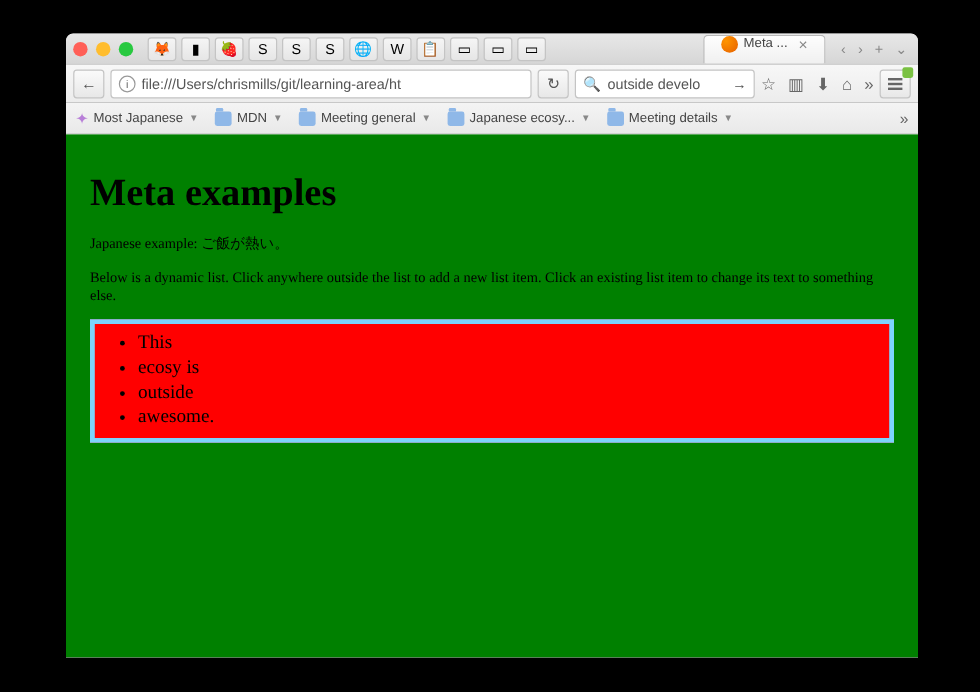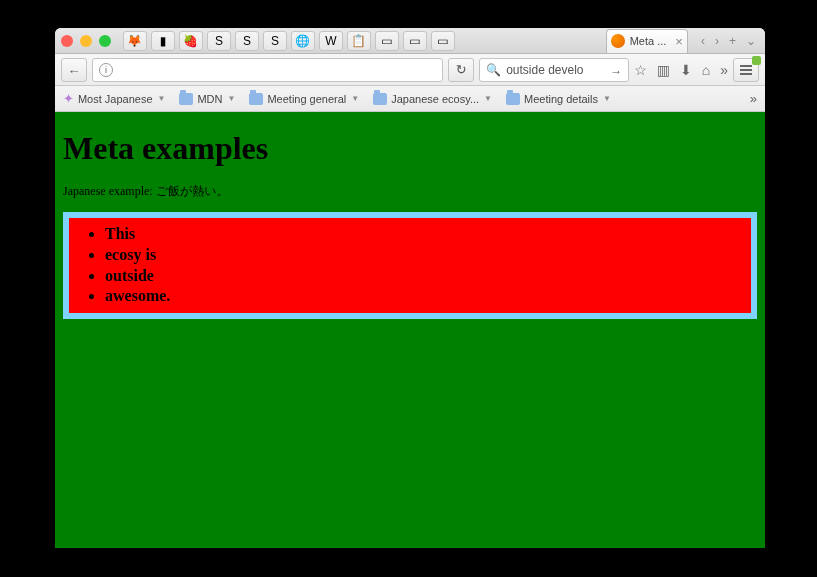--- a/index.html
+++ b/index.html
@@ -46,22 +46,22 @@
     display:flex; align-items:center; justify-content:center;
     font-size:12px;
   }
   .active-tab {
     margin-left:auto;
     height:24px;
     background:linear-gradient(#fefefe,#f0f0f0);
     border:1px solid #b8b8b8;
     border-bottom:none;
     border-radius:4px 4px 0 0;
-    padding:0 4px;
-    display:flex; align-items:center; gap:5px;
+    padding:0 14px;
+    display:flex; align-items:flex-start; gap:5px;
     font-size:11px;
     color:#444;
     min-width:80px;
   }
   .active-tab .ff { width:14px;height:14px;background:radial-gradient(circle at 30% 30%,#ff9500,#e66000);border-radius:50%; }
   .tab-close{color:#888;font-size:13px;margin-left:4px;}
   .tabstrip-right{display:flex;gap:4px;margin-left:4px;}
   .chev{color:#888;font-size:12px;padding:0 3px;}
   
   .navbar {
@@ -109,32 +109,31 @@
   .bm-icon{width:14px;height:12px;background:#8fb8e8;border-radius:2px;position:relative;}
   .bm-icon::before{content:"";position:absolute;top:-3px;left:1px;width:6px;height:3px;background:#8fb8e8;border-radius:1px 1px 0 0;}
   .bm-star{color:#b87fd8;font-size:13px;}
   .bm-drop{color:#888;font-size:8px;margin-left:1px;}
   .bm-overflow{margin-left:auto;color:#666;font-size:13px;}
   
   .content{
     flex:1;
     background:#008000;
     color:#000;
-    padding:8px;
+    padding:20px;
     overflow:auto;
     font-family:"Times New Roman",serif;
   }
   .content h1{margin:10px 0 16px 0;font-size:32px;font-weight:bold;}
   .content p{margin:12px 0;font-size:12px;}
   .listbox{
     background:#ff0000;
-    border:6px solid #7dd3fc;
+    border:4px solid #7dd3fc;
     padding:6px 8px;
     margin-top:10px;
-    font-weight:bold;
   }
   .listbox ul{margin:0;padding-left:28px;}
   .listbox li{font-size:16px;line-height:1.3;}
 </style>
 </head>
 <body>
 
 <div class="window">
 
   <div class="tabstrip">
@@ -169,20 +168,21 @@
       <span class="chev">⌄</span>
     </div>
   </div>
 
   <div class="navbar">
     <div class="nav-btn">
       <span>←</span>
     </div>
     <div class="urlbox">
       <span class="info">i</span>
+      <span class="urltext">file:///Users/chrismills/git/learning-area/ht</span>
     </div>
     <div class="nav-btn">
       <span>↻</span>
     </div>
     <div class="searchbox">
       <span>🔍</span>
       <span style="flex:1;white-space:nowrap;overflow:hidden;">outside develo</span>
       <span>→</span>
     </div>
     <div class="toolbar-icons">
@@ -227,20 +227,21 @@
         <span class="bm-icon"></span>
         <span>Meeting details</span>
         <span class="bm-drop">▼</span>
       </div>
       <span class="bm-overflow">»</span>
     </div>
 
   <div class="content">
     <h1>Meta examples</h1>
     <p>Japanese example: ご飯が熱い。</p>
+    <p>Below is a dynamic list. Click anywhere outside the list to add a new list item. Click an existing list item to change its text to something else.</p>
     <div class="listbox">
       <ul id="dyn-list">
           <li>This</li>
           <li>ecosy is</li>
           <li>outside</li>
           <li>awesome.</li>
         </ul>
     </div>
   </div>
 </div>

